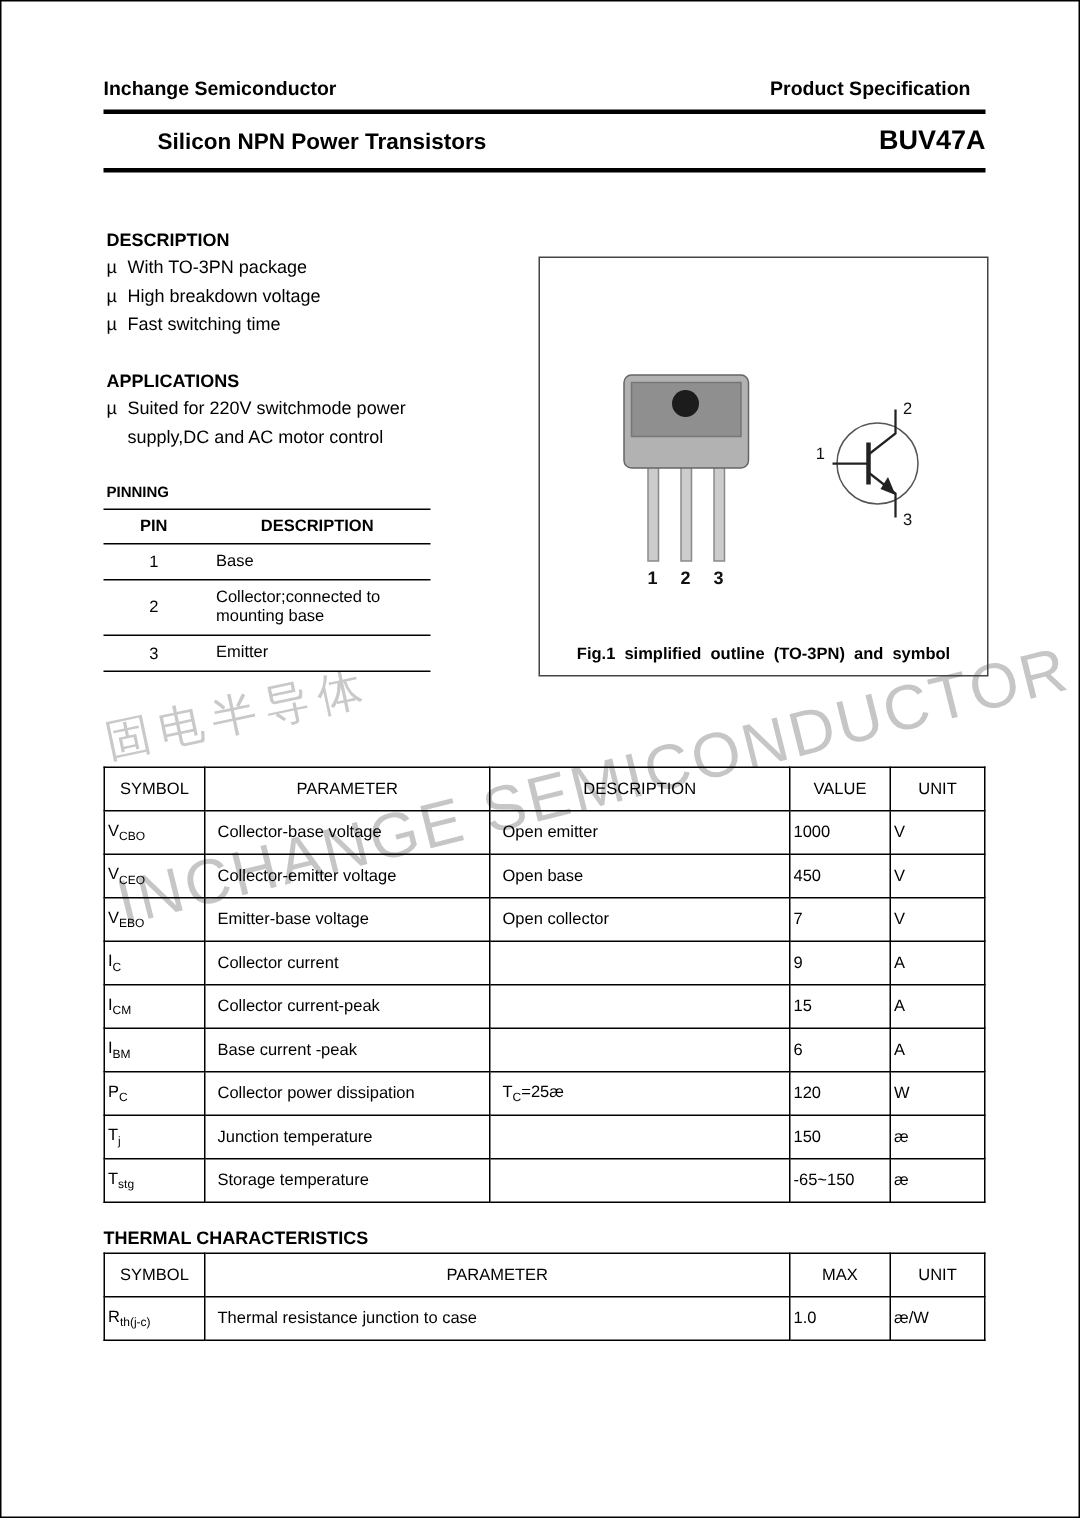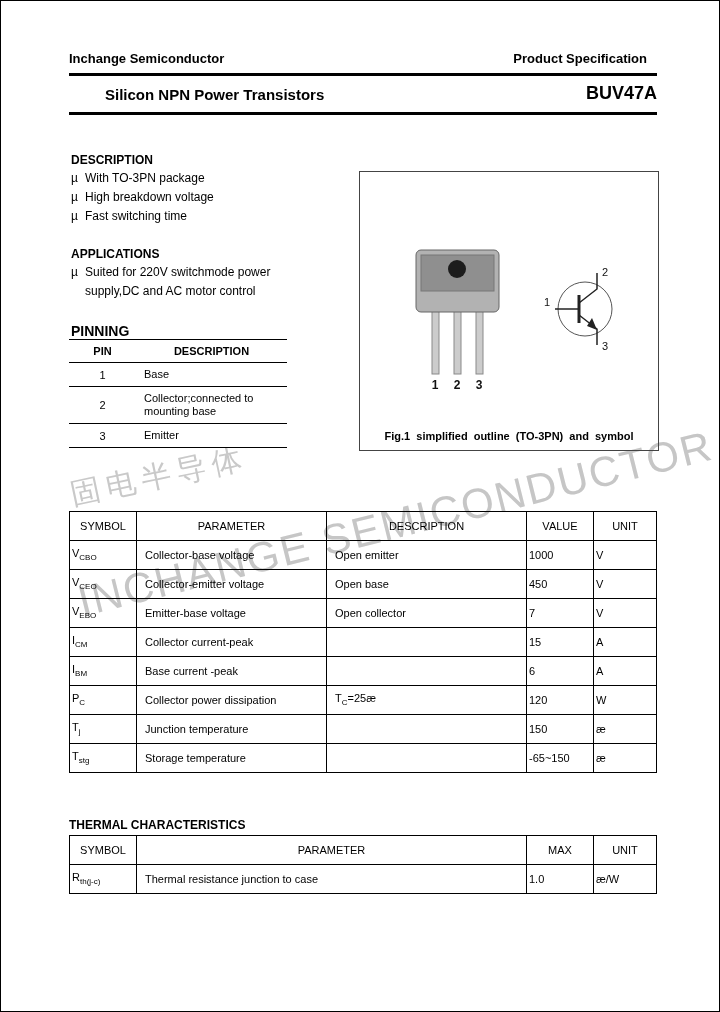--- a/index.html
+++ b/index.html
@@ -68,21 +68,21 @@
   </div>
 
   <div class="abs sec-title" style="left:70px;top:246px;">APPLICATIONS</div>
   <div class="abs bullets" style="left:70px;top:262px;width:255px;">
     <div class="bullet-row">
       <span class="bullet-glyph">µ</span>
       <span class="bullet-text">Suited for 220V switchmode power supply,DC and AC motor control</span>
     </div>
   </div>
 
-  <div class="abs sec-title" style="left:70px;top:322px;font-size:14px;">PINNING</div>
+  <div class="abs sec-title" style="left:70px;top:322px;font-size:10px;">PINNING</div>
   <table class="abs pin-table" style="left:68px;top:338px;">
     <colgroup>
         <col style="width:67px">
         <col style="width:151px">
       </colgroup>
     <thead>
       <tr>
         <th class="col-pin">PIN</th>
         <th class="col-desc">DESCRIPTION</th>
       </tr>
@@ -166,20 +166,27 @@
           <td class="c-center">V</td>
         </tr>
         <tr>
           <td class="c-center">V<sub>EBO</sub></td>
           <td class="c-left">Emitter-base voltage</td>
           <td class="c-left">Open collector</td>
           <td class="c-center">7</td>
           <td class="c-center">V</td>
         </tr>
         <tr>
+          <td class="c-center">I<sub>C</sub></td>
+          <td class="c-left">Collector current</td>
+          <td class="c-left"></td>
+          <td class="c-center">9</td>
+          <td class="c-center">A</td>
+        </tr>
+        <tr>
           <td class="c-center">I<sub>CM</sub></td>
           <td class="c-left">Collector current-peak</td>
           <td class="c-left"></td>
           <td class="c-center">15</td>
           <td class="c-center">A</td>
         </tr>
         <tr>
           <td class="c-center">I<sub>BM</sub></td>
           <td class="c-left">Base current -peak</td>
           <td class="c-left"></td>

